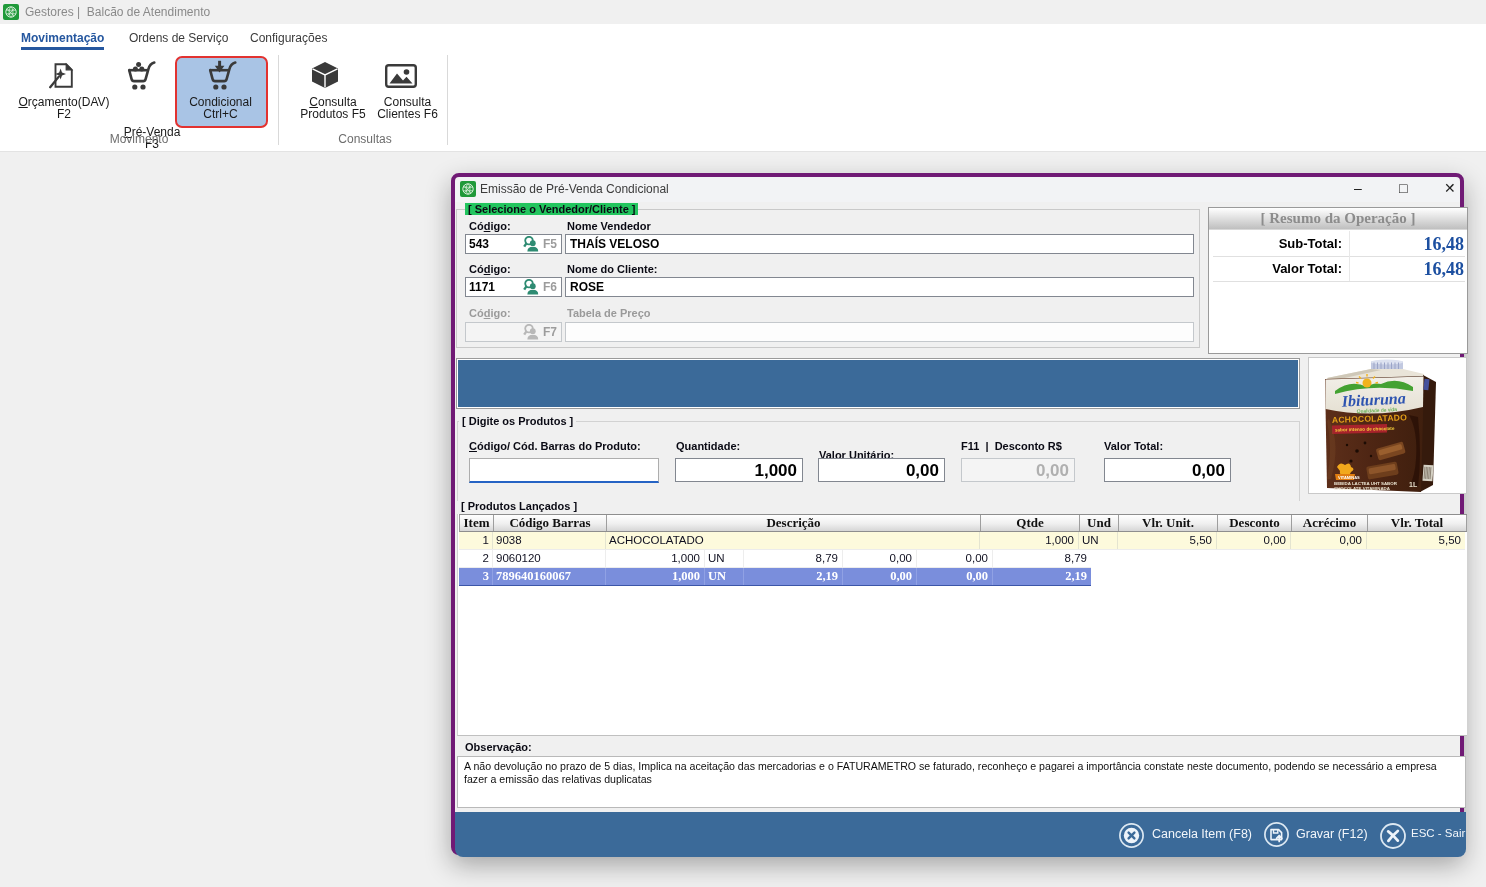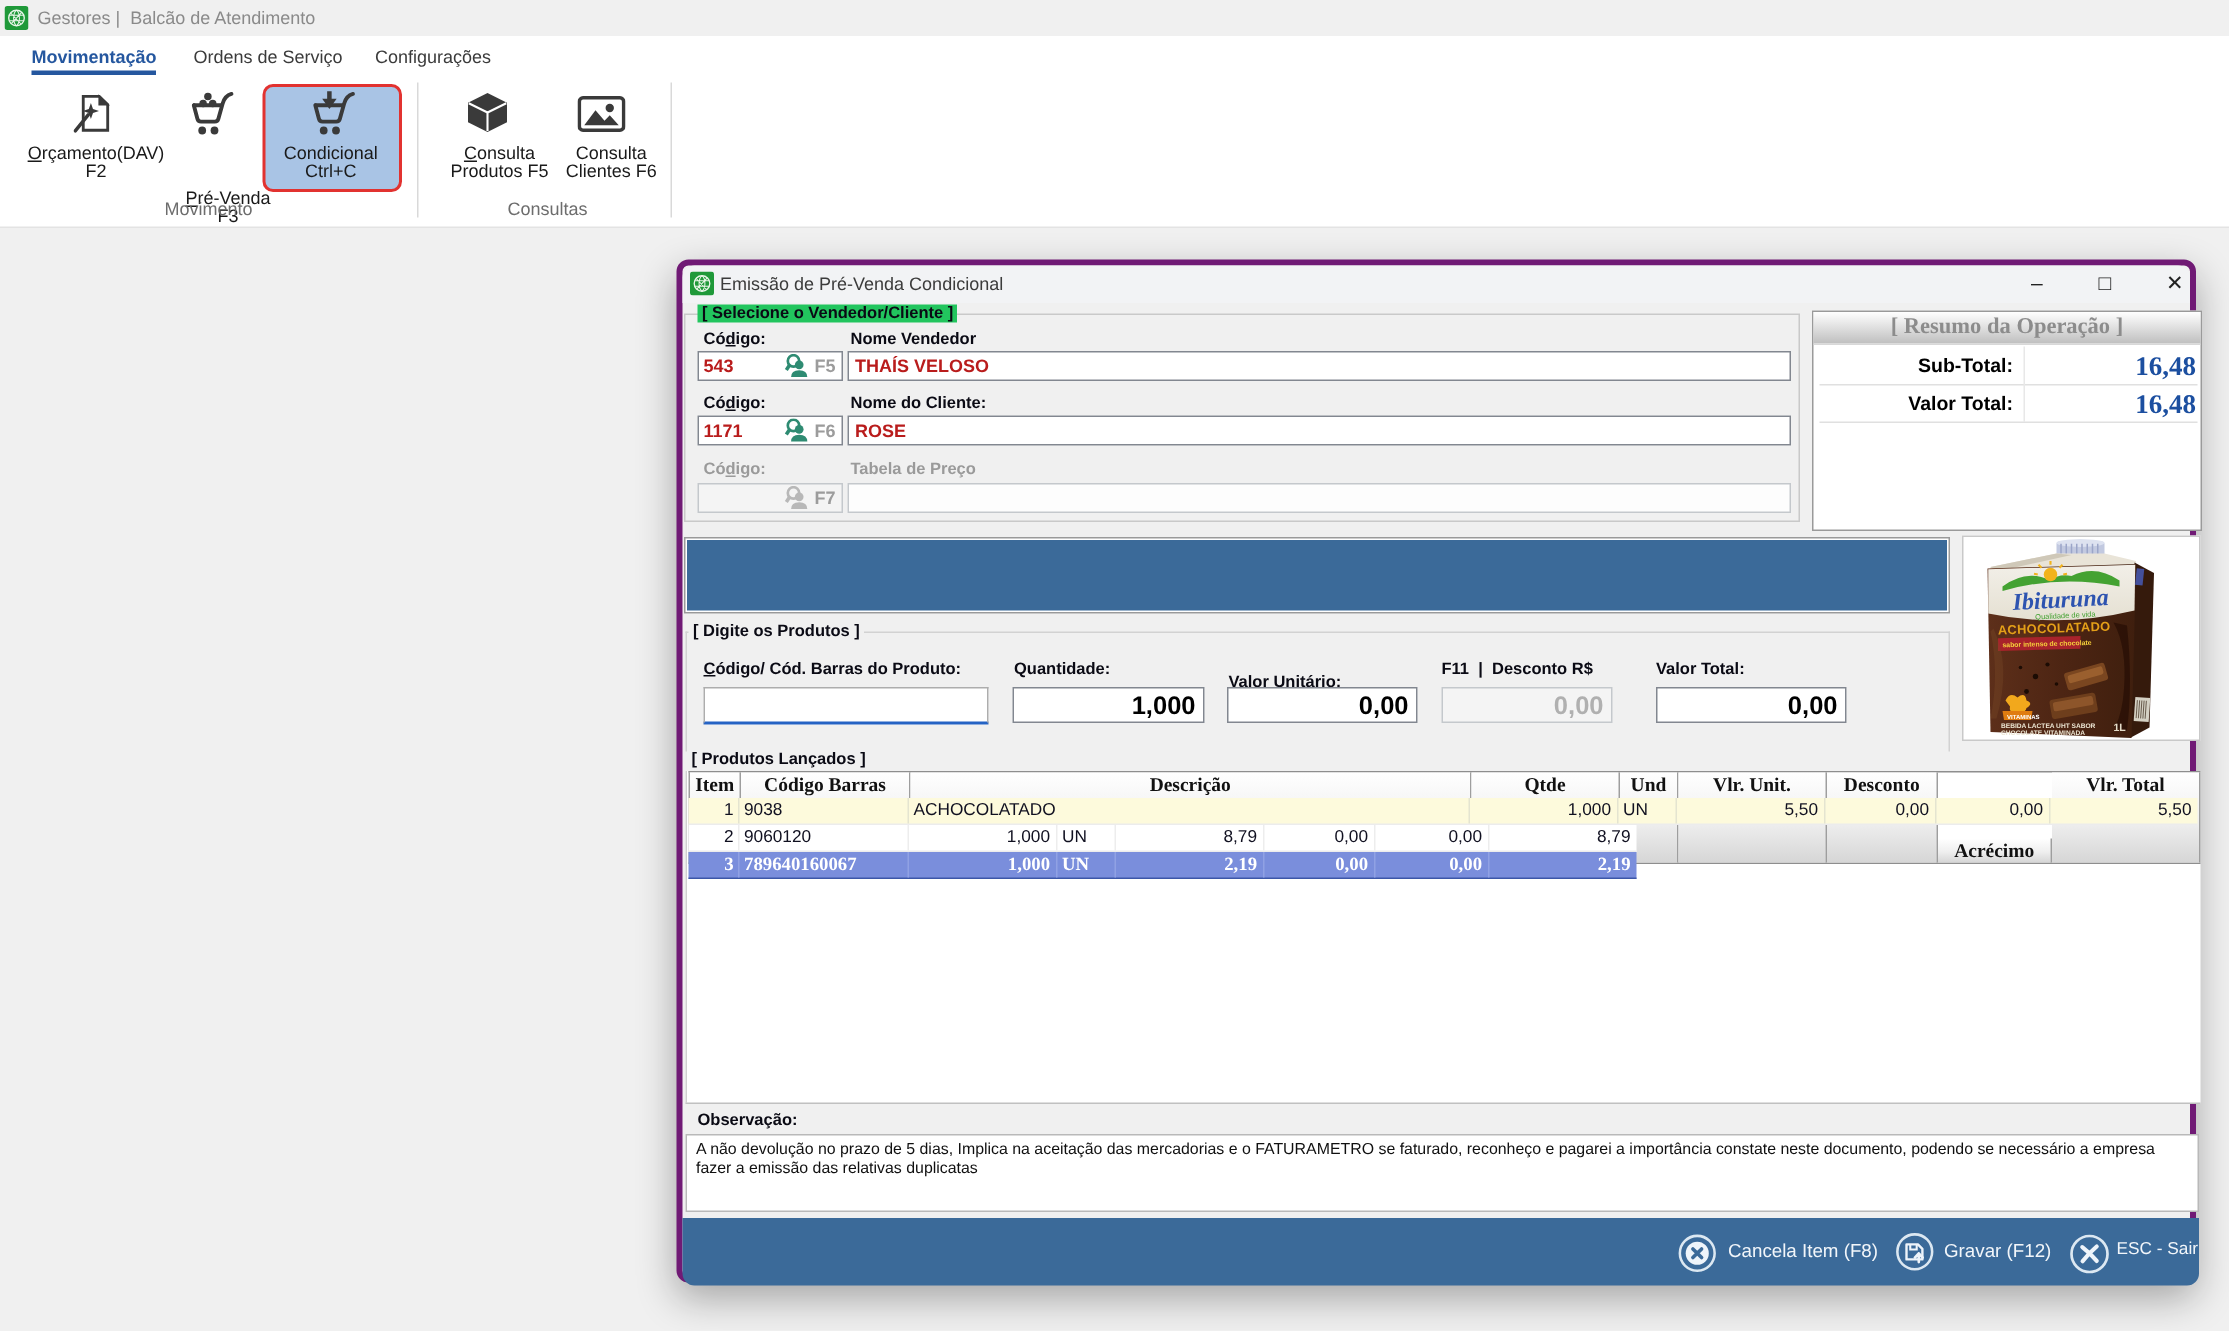--- a/index.html
+++ b/index.html
@@ -26,21 +26,21 @@
 #dlgtitle { left:0; top:0; width:100%; height:25px; background:#f2f3f5; border-radius:8px 8px 0 0; }
 #dlgtitletext { left:25px; top:5px; font-size:12px; color:#3c3c3c; }
 .winbtn { top:5px; font-size:14px; color:#222; }
 
 
 .gb-label { font-size:11px; font-weight:bold; color:#0a0a14; }
 .lbl { font-size:11px; font-weight:bold; color:#0a0a14; }
 .lbl-dis { font-size:11px; font-weight:bold; color:#9a9a9a; }
 .inp { background:#fff; border:1px solid #828790; }
 .inp-dis { background:#f4f4f4; border:1px solid #c4c8cc; }
-.ftext { font-size:12px; font-weight:bold; color:#b91c1c; }
+.ftext { font-size:12px; font-weight:bold; color:#000000; }
 .fkey { font-size:12px; font-weight:bold; color:#9c9c9c; }
 
 
 #resumo { left:753px; top:30px; width:260px; height:147px; background:#fff; border:1px solid #9a9a9a; }
 #resumohdr { left:0; top:0; width:100%; height:22px; background:linear-gradient(#ffffff,#bfbfbf); border-bottom:1px solid #d8d8d8;
   font-family:"Liberation Serif", serif; font-weight:bold; font-size:15px; color:#8c8c8c; text-align:center; line-height:21px; }
 .res-lbl { font-size:13px; font-weight:bold; color:#000; }
 .res-val { font-family:"Liberation Serif", serif; font-size:18px; font-weight:bold; color:#1c4fa0; }
 
 
@@ -259,21 +259,21 @@
     <div class="abs gb-label" style="left:6px; top:323px;">[ Produtos Lançados ]</div>
     <div class="abs" id="tablewrap" style="left:2px; top:337px; width:1010px; height:222px; background:#fff; border-left:1px solid #d0d0d0; border-bottom:1px solid #c0c0c0;">
       <div style="position:absolute; left:1px; top:0; display:flex; border-top:1px solid #8e8e8e; border-bottom:1px solid #8e8e8e; border-left:1px solid #9e9e9e;">
         <div class="th" style="width:34px;">Item</div>
         <div class="th" style="width:113px;">Código Barras</div>
         <div class="th" style="width:374px;">Descrição</div>
         <div class="th" style="width:99px;">Qtde</div>
         <div class="th" style="width:39px;">Und</div>
         <div class="th" style="width:99px;">Vlr. Unit.</div>
         <div class="th" style="width:74px;">Desconto</div>
-        <div class="th" style="width:76px;margin-top:44px;">Acrécimo</div>
+        <div class="th" style="width:76px;">Acrécimo</div>
         <div class="th" style="width:99px;">Vlr. Total</div>
       </div>
       <div style="position:absolute; left:1px; top:18px; display:flex; background:#fdface; background:#fdfadc; border-bottom:1px solid #ececec;">
         <div class="td" style="width:34px; text-align:right; padding-right:3px; border-right:1px solid #e4e4d0;">1</div>
         <div class="td" style="width:113px; padding-left:3px; border-right:1px solid #e4e4d0;">9038</div>
         <div class="td" style="width:374px; padding-left:3px; border-right:1px solid #e4e4d0;">ACHOCOLATADO</div>
         <div class="td" style="width:99px; text-align:right; padding-right:4px; border-right:1px solid #e4e4d0;">1,000</div>
         <div class="td" style="width:39px; padding-left:3px; border-right:1px solid #e4e4d0;">UN</div>
         <div class="td" style="width:99px; text-align:right; padding-right:4px; border-right:1px solid #e4e4d0;">5,50</div>
         <div class="td" style="width:74px; text-align:right; padding-right:4px; border-right:1px solid #e4e4d0;">0,00</div>

